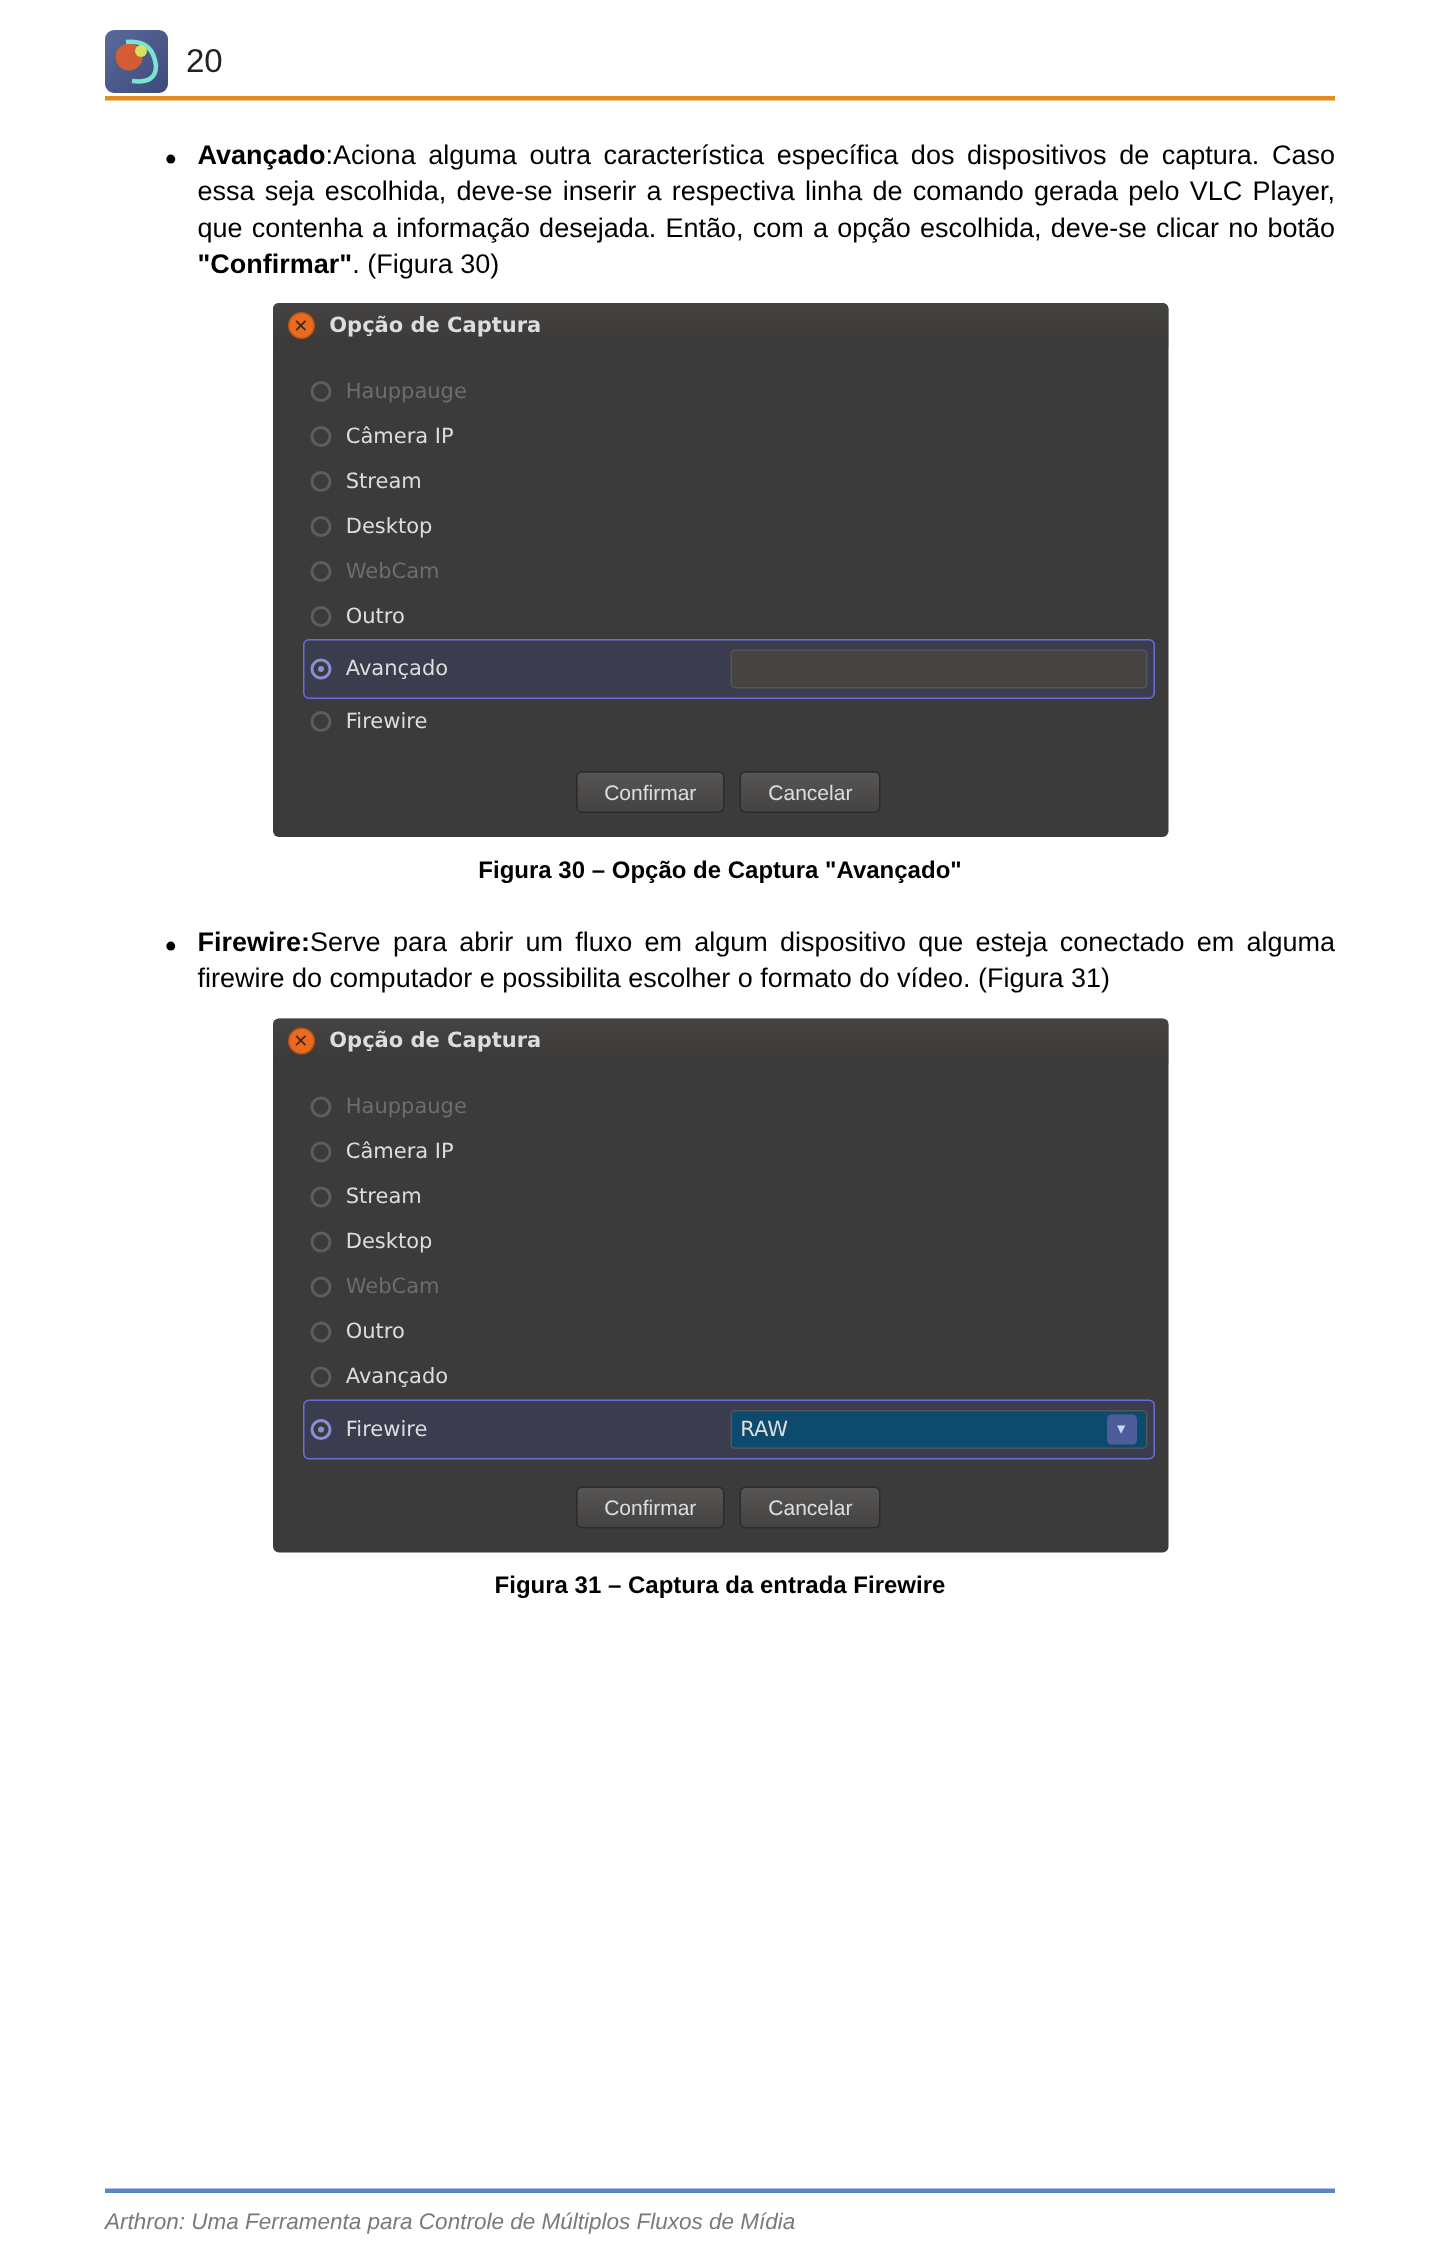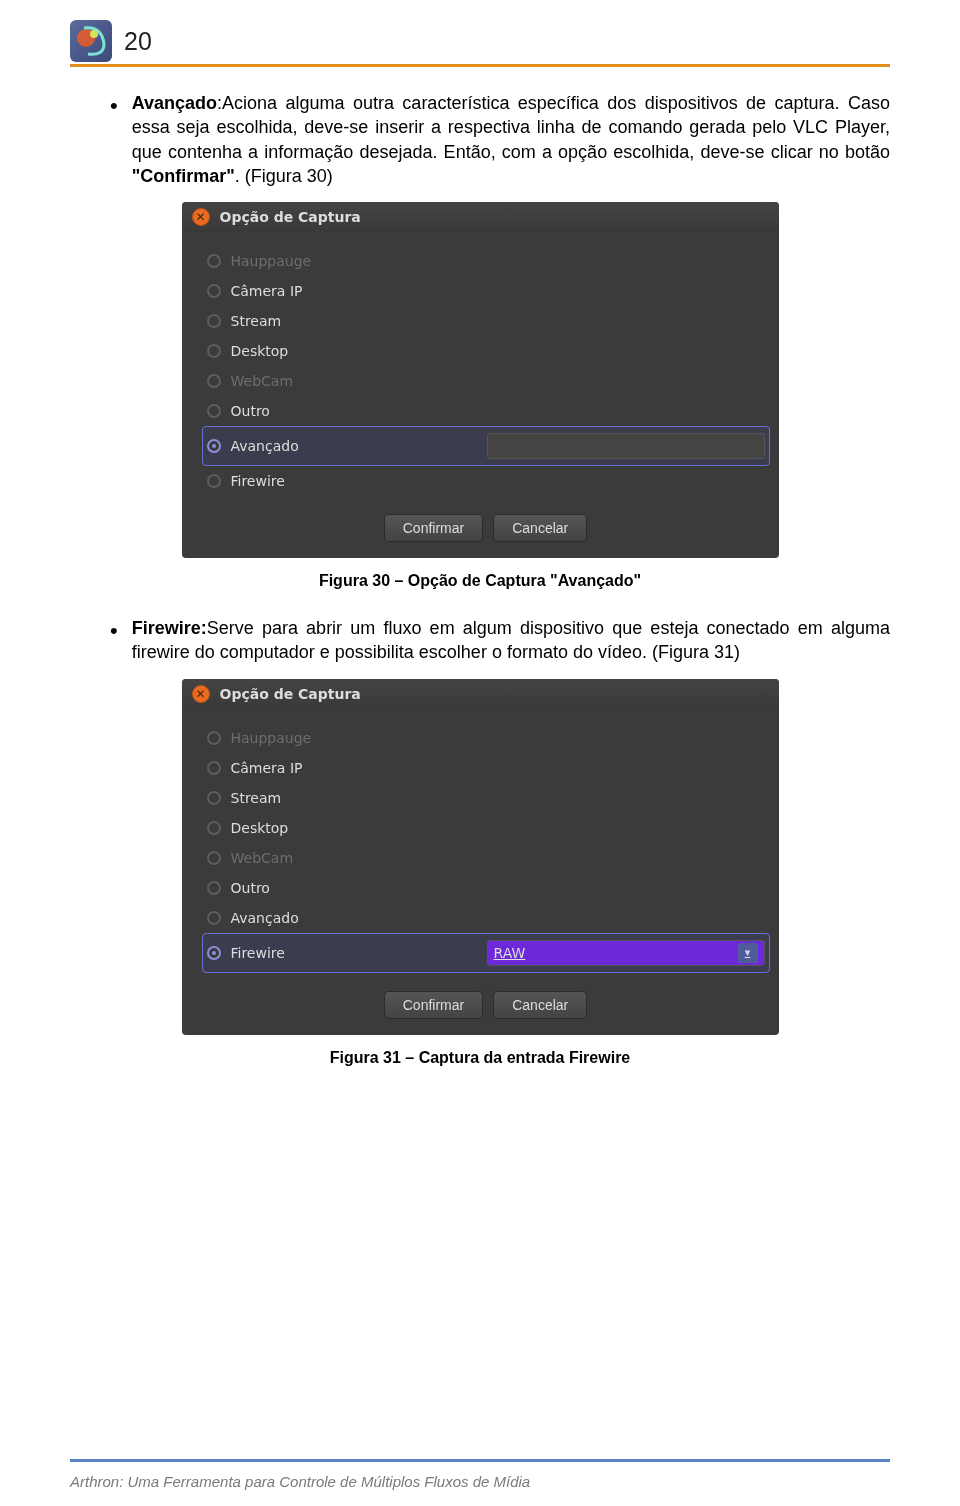--- a/index.html
+++ b/index.html
@@ -30,21 +30,21 @@
     position: relative;
   }
   .header-icon svg { width: 34px; height: 34px; }
   .header-title {
     font-weight: bold;
     font-size: 19px;
     color: #222;
     flex: 1;
   }
   .page-no {
-    font-size: 25px;
+    font-size: 22px;
     color: #222;
   }
   .header-rule {
     height: 3px;
     background: #e28c1c;
     margin-bottom: 24px;
   }
   .para {
     font-size: 18px;
     line-height: 1.35;
@@ -125,30 +125,29 @@
   .radio-input {
     flex: 1;
     height: 26px;
     background: #454443;
     border: 1px solid #555;
     border-radius: 3px;
   }
   .radio-select {
     flex: 1;
     height: 26px;
-    background: #6d28d9;
+    background: #0c4a6e;
     border: 1px solid #555;
     border-radius: 3px;
     display: flex;
     align-items: center;
     justify-content: space-between;
     padding: 0 6px;
     color: #ddd;
     font-size: 14px;
-    text-decoration: underline;
   }
   .sel-arrow {
     width: 20px; height: 20px;
     background: #4e5c9a;
     border-radius: 3px;
     display: flex; align-items: center; justify-content: center;
     color: #cfd5f5; font-size: 11px;
   }
   .dlg-buttons {
     display: flex;

